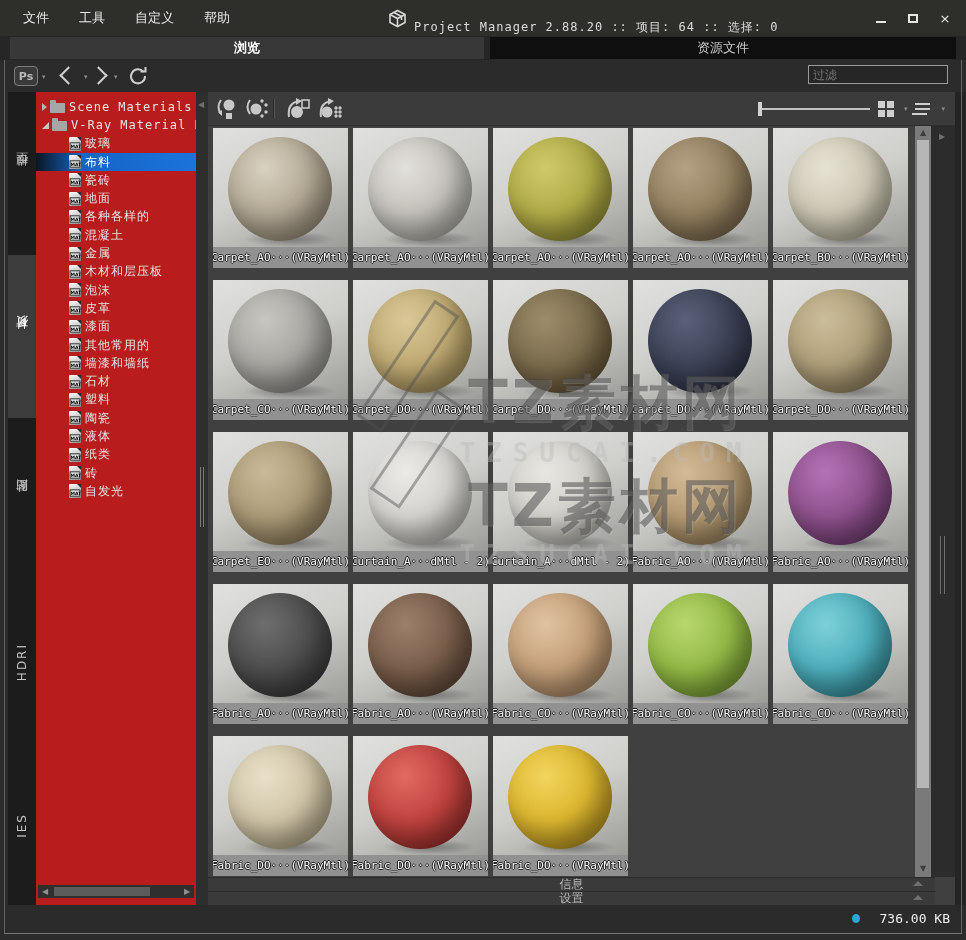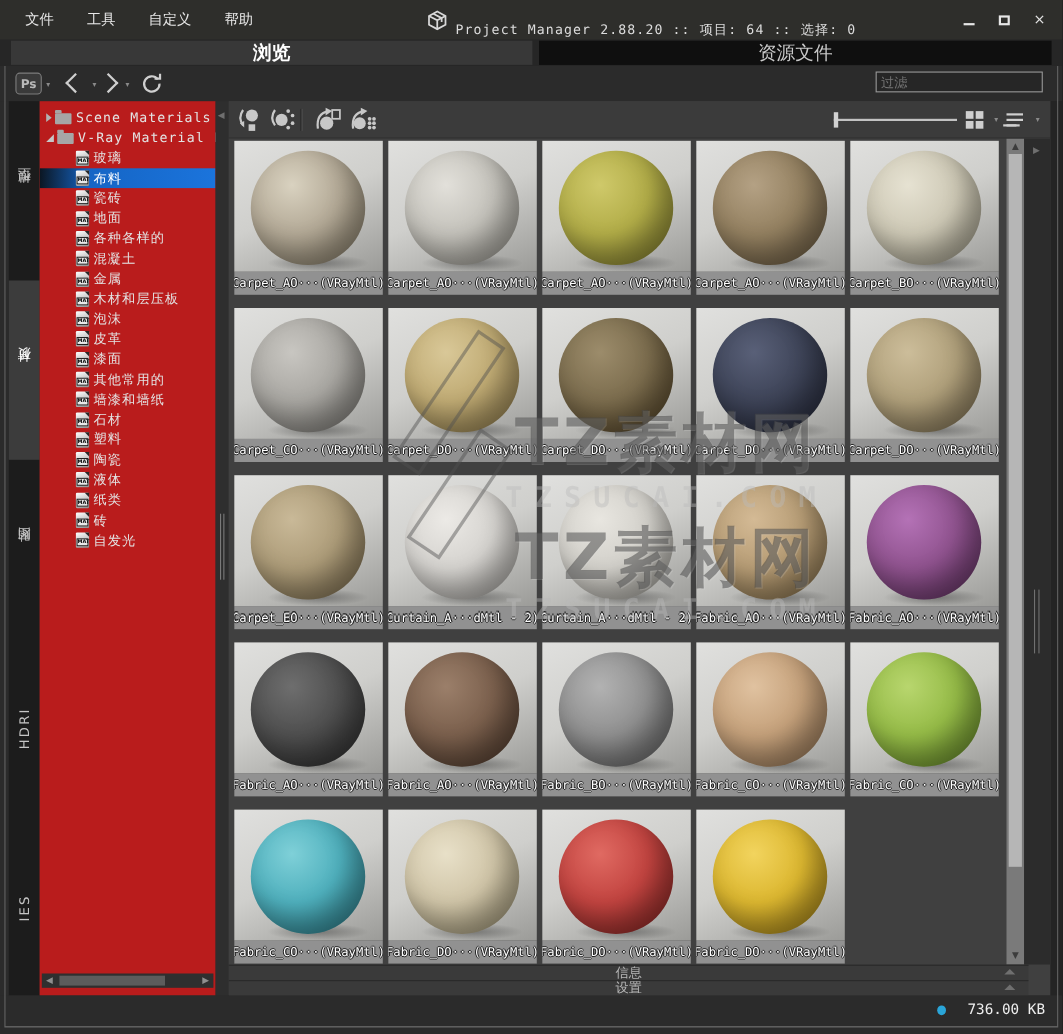--- a/index.html
+++ b/index.html
@@ -17,34 +17,34 @@
   .app-title{font-size:12px;color:#dcdcdc;letter-spacing:1px;margin-top:19px;}
   .win-controls{position:absolute;right:8px;top:0;height:36px;display:flex;align-items:center;gap:6px;}
   .win-btn{width:26px;height:22px;display:flex;align-items:center;justify-content:center;
     font-size:13px;color:#e6e6e6;}
   .win-btn.max span{display:block;width:10px;height:9px;border:2px solid #e6e6e6;}
   .win-btn.min span{display:block;width:10px;height:2px;background:#e6e6e6;margin-top:8px;}
 
   
   .tabrow{position:absolute;left:0;top:36px;width:966px;height:24px;background:#262626;}
   .doc-tab{position:absolute;top:1px;height:22px;display:flex;align-items:center;justify-content:center;
-    font-size:17px;}
+    font-size:13px;}
   .doc-tab.active{left:10px;width:474px;background:#383838;color:#ffffff;font-weight:bold;}
   .doc-tab.inactive{left:490px;width:466px;background:#0f0f0f;color:#c9c9c9;}
 
   
   .navrow{position:absolute;left:0;top:60px;width:966px;height:32px;background:#2b2b2b;}
   .ps-btn{position:absolute;left:14px;top:6px;width:24px;height:20px;border:1px solid #7d7d7d;border-radius:4px;
     color:#b9b9b9;font-size:11px;font-weight:bold;display:flex;align-items:center;justify-content:center;background:#3a3a3a;}
   .drop-caret{position:absolute;top:13px;font-size:7px;color:#8a8a8a;}
   .chev{position:absolute;top:9px;width:13px;height:13px;border-left:2px solid #cfcfcf;border-bottom:2px solid #cfcfcf;}
   .chev.back{left:62px;transform:rotate(45deg);}
   .chev.fwd{left:92px;transform:rotate(225deg);}
   .refresh-svg{position:absolute;left:128px;top:6px;}
-  .filter-input{position:absolute;right:18px;top:5px;width:152px;height:19px;background:#262626;
+  .filter-input{position:absolute;right:18px;top:5px;width:140px;height:19px;background:#262626;
     border:1px solid #9a9a9a;color:#b5b5b5;font-size:12px;padding:0 4px;outline:none;}
 
   
   .body{position:absolute;left:0;top:92px;width:966px;height:813px;background:#2b2b2b;}
 
   
   .side-strip{position:absolute;left:8px;top:0;width:28px;height:813px;background:#1c1c1c;}
   .vtab{width:28px;height:163px;display:flex;align-items:center;justify-content:center;color:#c5c5c5;font-size:12px;}
   .vtab .vlabel{writing-mode:vertical-rl;transform:rotate(180deg);letter-spacing:2px;white-space:nowrap;}
   .vtab.active{background:#3c3c3c;color:#ffffff;}
@@ -540,26 +540,20 @@
     <div class="cell-label">Fabric_AO···(VRayMtl)</div>
   </div>
             <div class="cell">
     <div class="cell-img">
       <span class="sphere" style="background: radial-gradient(circle at 36% 30%, rgb(155, 127, 106) 0%, rgb(123, 96, 77) 45%, rgb(69, 50, 38) 100%);"></span>
     </div>
     <div class="cell-label">Fabric_AO···(VRayMtl)</div>
   </div>
             <div class="cell">
     <div class="cell-img">
-      <span class="sphere" style="background: radial-gradient(circle at 36% 30%, rgb(178, 178, 178) 0%, rgb(144, 144, 144) 45%, rgb(86, 86, 86) 100%);"></span>
-    </div>
-    <div class="cell-label">Fabric_BO···(VRayMtl)</div>
-  </div>
-            <div class="cell">
-    <div class="cell-img">
       <span class="sphere" style="background: radial-gradient(circle at 36% 30%, rgb(224, 194, 160) 0%, rgb(197, 161, 123) 45%, rgb(130, 102, 74) 100%);"></span>
     </div>
     <div class="cell-label">Fabric_CO···(VRayMtl)</div>
   </div>
             <div class="cell">
     <div class="cell-img">
       <span class="sphere" style="background: radial-gradient(circle at 36% 30%, rgb(184, 214, 110) 0%, rgb(149, 187, 71) 45%, rgb(86, 119, 34) 100%);"></span>
     </div>
     <div class="cell-label">Fabric_CO···(VRayMtl)</div>
   </div>

